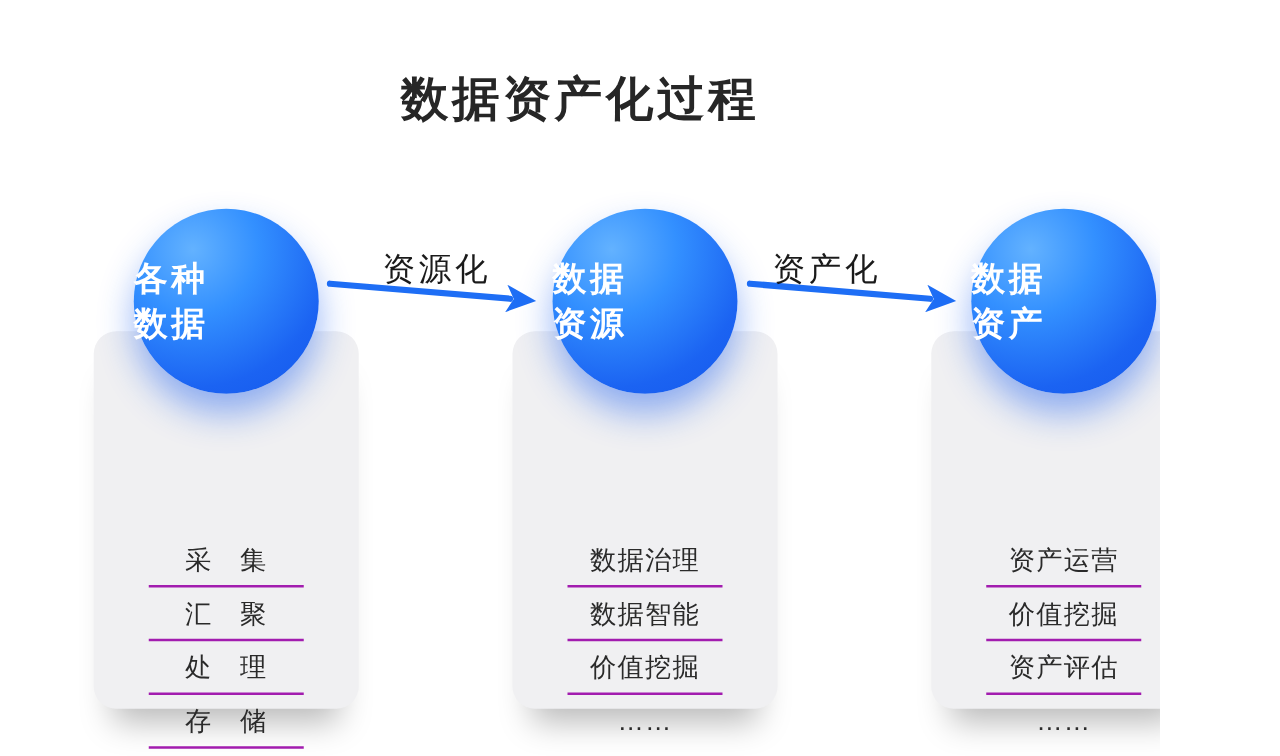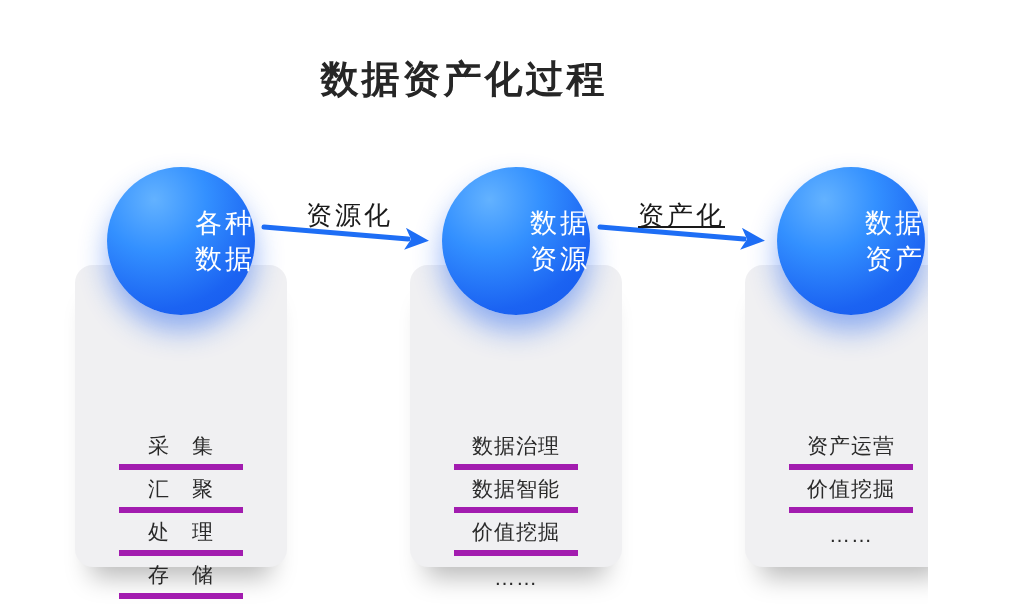--- a/index.html
+++ b/index.html
@@ -32,21 +32,21 @@
   }
   .arrow-label {
     position: absolute;
     top: 198px;
     font-size: 26px;
     font-weight: 500;
     color: #1a1a1a;
     letter-spacing: 3px;
   }
   .arrow-label.first  { left: 306px; text-align: right; }
-  .arrow-label.second { left: 638px; text-decoration: underline; }
+  .arrow-label.second { left: 618px; }
 
   .column {
     position: absolute;
     top: 167px;
     width: 212px;
     height: 420px;
   }
   .column.c1 { left: 75px; }
   .column.c2 { left: 410px; }
   .column.c3 { left: 745px; }
@@ -63,44 +63,44 @@
     position: absolute;
     top: 0; left: 32px;
     width: 148px; height: 148px;
     border-radius: 50%;
     background: radial-gradient(circle at 32% 22%,
                 #63b2ff 0%, #3390ff 34%, #1b63f2 72%, #1458ec 100%);
     box-shadow: 0 16px 28px rgba(22,92,240,0.45);
     display: flex;
     flex-direction: column;
     justify-content: center;
-    align-items: flex-end;
+    align-items: flex-start;
     color: #ffffff;
     font-size: 27px;
-    font-weight: normal;
+    font-weight: bold;
     line-height: 1.35;
     letter-spacing: 3px;
     z-index: 2;
     text-align: center;
   }
   .items {
     position: absolute;
     top: 162px; left: 50%;
     transform: translateX(-50%);
     width: 124px;
   }
   .item {
     height: 43px;
     display: flex;
     align-items: center;
     justify-content: center;
     font-size: 21px;
     color: #2a2a2a;
     letter-spacing: 1px;
-    border-bottom: 6px solid #a21caf;
+    border-bottom: 2px solid #a21caf;
     white-space: pre;
   }
   .item:last-child { border-bottom: none; }
 </style>
 </head>
 <body>
 
 <div class="canvas">
 
   <div class="title">数据资产化过程</div>
@@ -147,20 +147,21 @@
       <span>数据</span>
       <span>资源</span>
     </div>
   </div>
 
   <div class="column c3">
     <div class="card">
       <div class="items">
         <div class="item">资产运营</div>
         <div class="item">价值挖掘</div>
+        <div class="item">资产评估</div>
         <div class="item">……</div>
       </div>
     </div>
     <div class="circle">
       <span>数据</span>
       <span>资产</span>
     </div>
   </div>
 
 </div>

